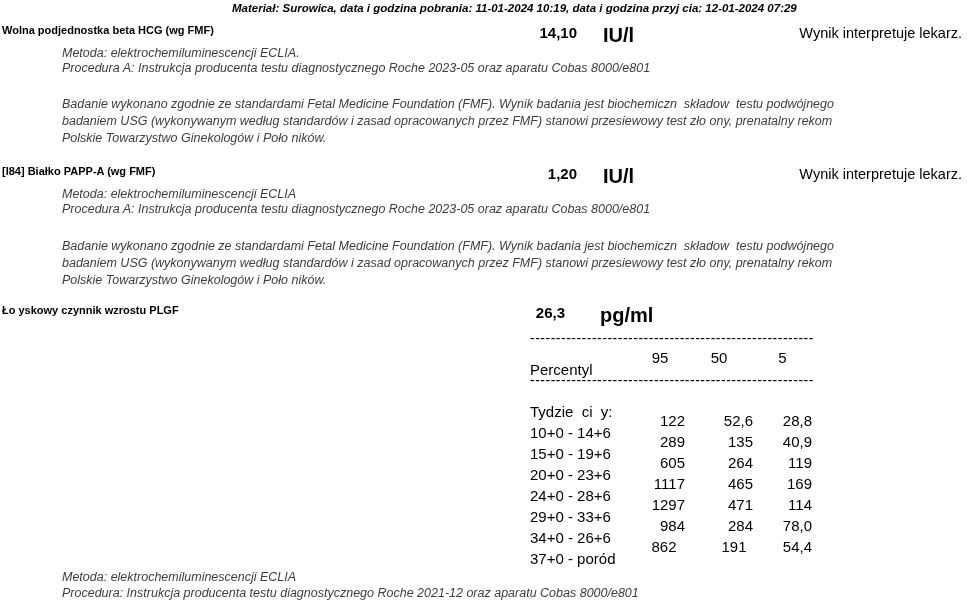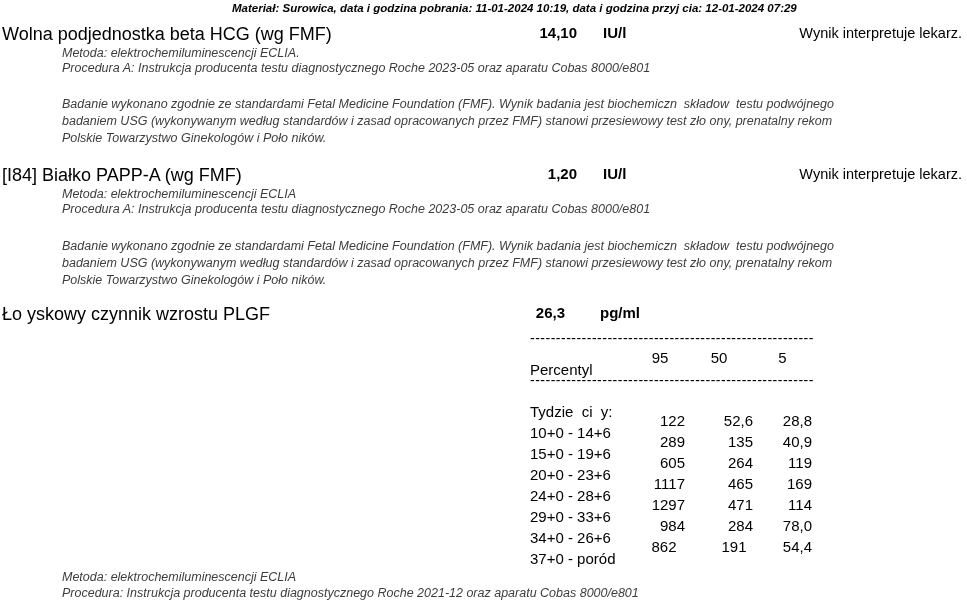--- a/index.html
+++ b/index.html
@@ -4,23 +4,23 @@
 <style>
   html,body{margin:0;padding:0;}
   .page{
     position:relative; width:967px; height:606px; overflow:hidden;
     background:#ffffff; color:#000;
     font-family:"Liberation Sans","DejaVu Sans",sans-serif;
     padding-left:32px;
   }
   .abs{position:absolute; white-space:pre;}
   .hdr{top:2px; left:232px; font-size:11.5px; font-weight:bold; font-style:italic;}
-  .test-name{left:2px; font-size:18px; font-weight:normal;}
+  .test-name{left:2px; font-size:11px; font-weight:bold;}
   .val{width:87px; text-align:right; font-size:15px; font-weight:bold;}
-  .unit{left:603px; font-size:15px; font-weight:bold;}
+  .unit{left:603px; font-size:20px; font-weight:bold;}
   .interp{right:37px; font-size:14.5px;}
   .meta{left:62px; font-size:12.5px; font-style:italic; color:#3d3d3d;}
   .sep{left:530px; width:284px; overflow:hidden; font-size:14px; letter-spacing:0.5px; white-space:nowrap;}
   .trow{left:530px; width:282px; display:flex; font-size:15px;}
   .c-label{width:105px; text-align:left; white-space:pre;margin-top:12px;}
   .c1{width:50px; text-align:right;}
   .c2{width:68px; text-align:right;}
   .c3{width:59px; text-align:right;}
   .c1h{width:50px; text-align:center;}
   .c2h{width:68px; text-align:center;}

